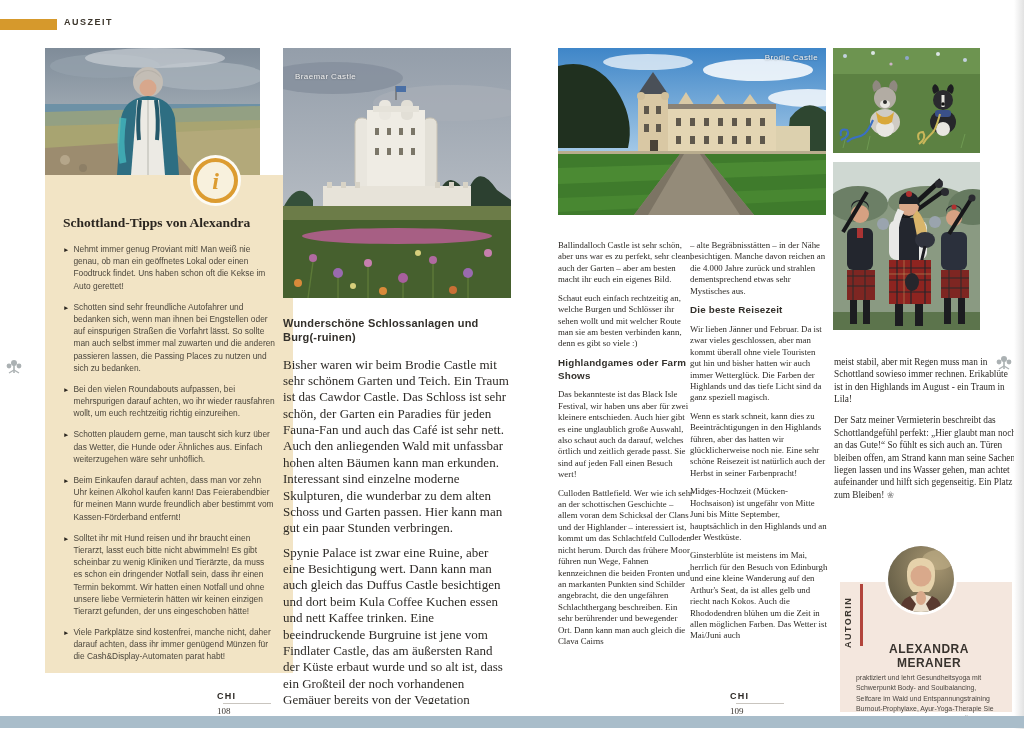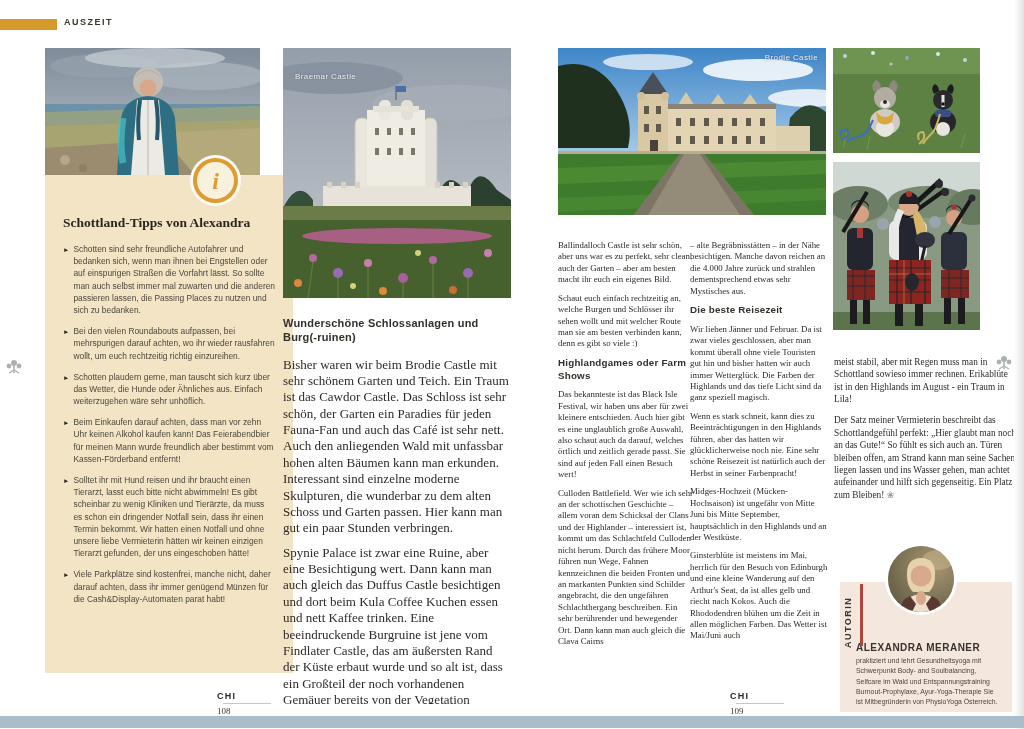--- a/index.html
+++ b/index.html
@@ -42,21 +42,21 @@
   
   .footer{width:60px;}
   .footer .mag{font-size:9px;font-weight:bold;letter-spacing:1.2px;color:#2b2723;}
   .footer .rule{height:1px;background:#c9c5bf;margin:2px 6px;}
   .footer .num{font-family:"Liberation Serif", serif;font-size:9px;color:#3a3631;margin-top:1px;}
   .footer-left{left:217px;top:691px;}
   .footer-right{left:730px;top:691px;}
   
   .author-box{left:840px;top:582px;width:172px;height:130px;background:#f4e7de;box-sizing:border-box;
               padding:60px 10px 8px 16px;}
-  .author-name{font-size:10px;font-weight:bold;letter-spacing:.5px;color:#38332e;margin-bottom:3px;}
+  .author-name{font-size:12px;font-weight:bold;letter-spacing:.5px;color:#38332e;margin-bottom:3px;text-align:center;}
   .author-bio{font-size:6.9px;line-height:1.5;color:#4a453f;}
   .author-link{font-size:6.9px;font-weight:bold;color:#38332e;margin-top:4px;display:inline-block;text-decoration:none;}
   .author-photo{left:888px;top:546px;width:66px;height:66px;border-radius:50%;overflow:hidden;
                 box-shadow:0 0 0 3px #ffffff;}
   .vertical-label{left:843px;top:586px;height:62px;display:flex;}
   .vertical-label span{writing-mode:vertical-rl;transform:rotate(180deg);font-size:9px;font-weight:bold;
                        letter-spacing:1.5px;color:#3a352f;}
   .red-rule{left:860px;top:584px;width:3px;height:62px;background:#b2453c;}
   
   .ornament{width:22px;height:22px;opacity:.75;}
@@ -124,20 +124,24 @@
       <path d="M95 52 q-3,20 -1,40" stroke="#24586a" stroke-width="4" fill="none"></path>
       <path d="M111 52 q3,20 1,40" stroke="#24586a" stroke-width="4" fill="none"></path>
       <path d="M78 70 q-4,25 0,45" stroke="#47c0c4" stroke-width="7" fill="none" opacity=".7"></path>
     </g>
   </svg>
 </div>
 
 <div class="abs tips-box">
   <div class="tips-title">Schottland-Tipps von Alexandra</div>
   <div>
+      <div class="tip">
+        <span class="tipmark">►</span>
+        <span class="tiptext">Nehmt immer genug Proviant mit! Man weiß nie genau, ob man ein geöffnetes Lokal oder einen Foodtruck findet. Uns haben schon oft die Kekse im Auto gerettet!</span>
+      </div>
       <div class="tip">
         <span class="tipmark">►</span>
         <span class="tiptext">Schotten sind sehr freundliche Autofahrer und bedanken sich, wenn man ihnen bei Engstellen oder auf einspurigen Straßen die Vorfahrt lässt. So sollte man auch selbst immer mal zuwarten und die anderen passieren lassen, die Passing Places zu nutzen und sich zu bedanken.</span>
       </div>
       <div class="tip">
         <span class="tipmark">►</span>
         <span class="tiptext">Bei den vielen Roundabouts aufpassen, bei mehrspurigen darauf achten, wo ihr wieder rausfahren wollt, um euch rechtzeitig richtig einzureihen.</span>
       </div>
       <div class="tip">
         <span class="tipmark">►</span>

